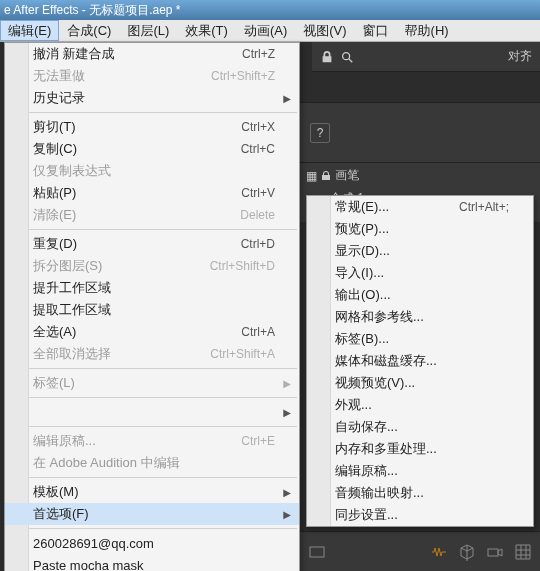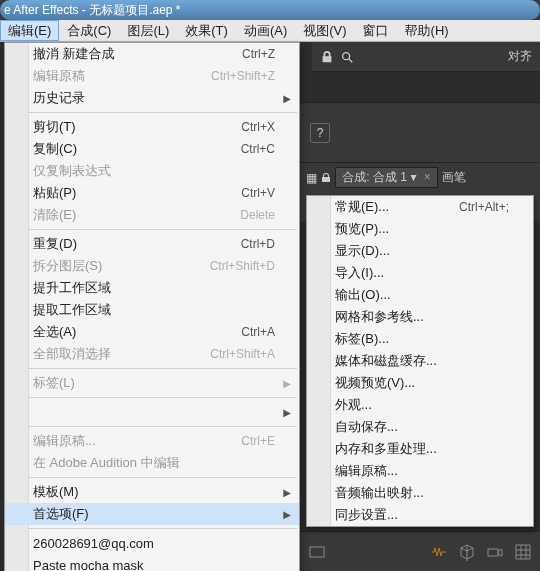--- a/index.html
+++ b/index.html
@@ -1,18 +1,18 @@
 <!DOCTYPE html>
 <html><head>
 <meta charset="utf-8">
 <style>
   * { box-sizing: border-box; margin: 0; padding: 0; font-family: "Microsoft YaHei", "Segoe UI", sans-serif; }
   body { width: 540px; height: 571px; background: #3a3a3a; overflow: hidden; position: relative; font-size: 13px; }
   
-  .title-bar { background: linear-gradient(#6fa8d8, #4a7ba8); height: 20px; color: #fff; padding: 0 4px; font-size: 12px; line-height: 20px; white-space: nowrap; overflow: hidden; border-radius: 10px; }
+  .title-bar { background: linear-gradient(#6fa8d8, #4a7ba8); height: 20px; color: #fff; padding: 0 4px; font-size: 12px; line-height: 20px; white-space: nowrap; overflow: hidden; }
   
   .menu-bar { background: #e8e8e8; height: 22px; display: flex; border-bottom: 1px solid #b0b0b0; }
   .menu-bar .item { padding: 2px 8px; font-size: 13px; color: #222; }
   .menu-bar .item.active { background: #cfe3f8; border: 1px solid #7da7d9; padding: 1px 7px; }
   
   .workspace { position: absolute; top: 42px; left: 0; right: 0; bottom: 0; background: #2c2c2c; }
   .toolbar-top { position: absolute; top: 0; left: 312px; right: 0; height: 30px; background: #383838; border-bottom: 1px solid #222; display: flex; align-items: center; gap: 6px; padding: 0 8px; color: #ccc; font-size: 12px; }
   .lock-icon { width: 14px; height: 14px; }
   .search-icon { width: 14px; height: 14px; }
   .align-label { margin-left: 6px; }
@@ -86,25 +86,20 @@
   <div class="panel-mid">
     <div class="q-icon">?</div>
   </div>
 
   <div class="comp-panel">
     <div class="comp-tabs">
       <span>▦</span>
       <svg width="10" height="10">
           <path fill="#ccc" d="M2 4V3a3 3 0 016 0v1h1v5H1V4h1zm1 0h4V3a2 2 0 00-4 0v1z"></path>
         </svg>
-      <span class="comp-tab">
-        <span>合成: </span><span>合成 1</span>
-        <span>▾</span>
-        <span class="x">×</span>
-      </span>
       <span>画笔</span>
     </div>
     <div class="comp-sub"><span>合成 1</span></div>
   </div>
 
   <div class="bottom-bar">
     <svg class="bot-icon" viewBox="0 0 18 18">
         <rect x="2" y="4" width="14" height="10" fill="none" stroke="#aaa"></rect>
       </svg>
     <span class="sep"></span>
@@ -125,21 +120,21 @@
 </div>
 
 <div class="dropdown dd-edit">
   <div class="dd-leftbar"></div>
   <div id="edit-menu-rows">
       <div class="dd-row">
         <span class="label">撤消 新建合成</span>
         <span class="shortcut">Ctrl+Z</span>
       </div>
       <div class="dd-row disabled">
-        <span class="label">编辑原稿</span>
+        <span class="label">无法重做</span>
         <span class="shortcut">Ctrl+Shift+Z</span>
       </div>
       <div class="dd-row">
         <span class="label">历史记录</span>
         <span class="arrow">▶</span>
       </div>
       <div class="dd-sep"></div>
       <div class="dd-row">
         <span class="label">剪切(T)</span>
         <span class="shortcut">Ctrl+X</span>

